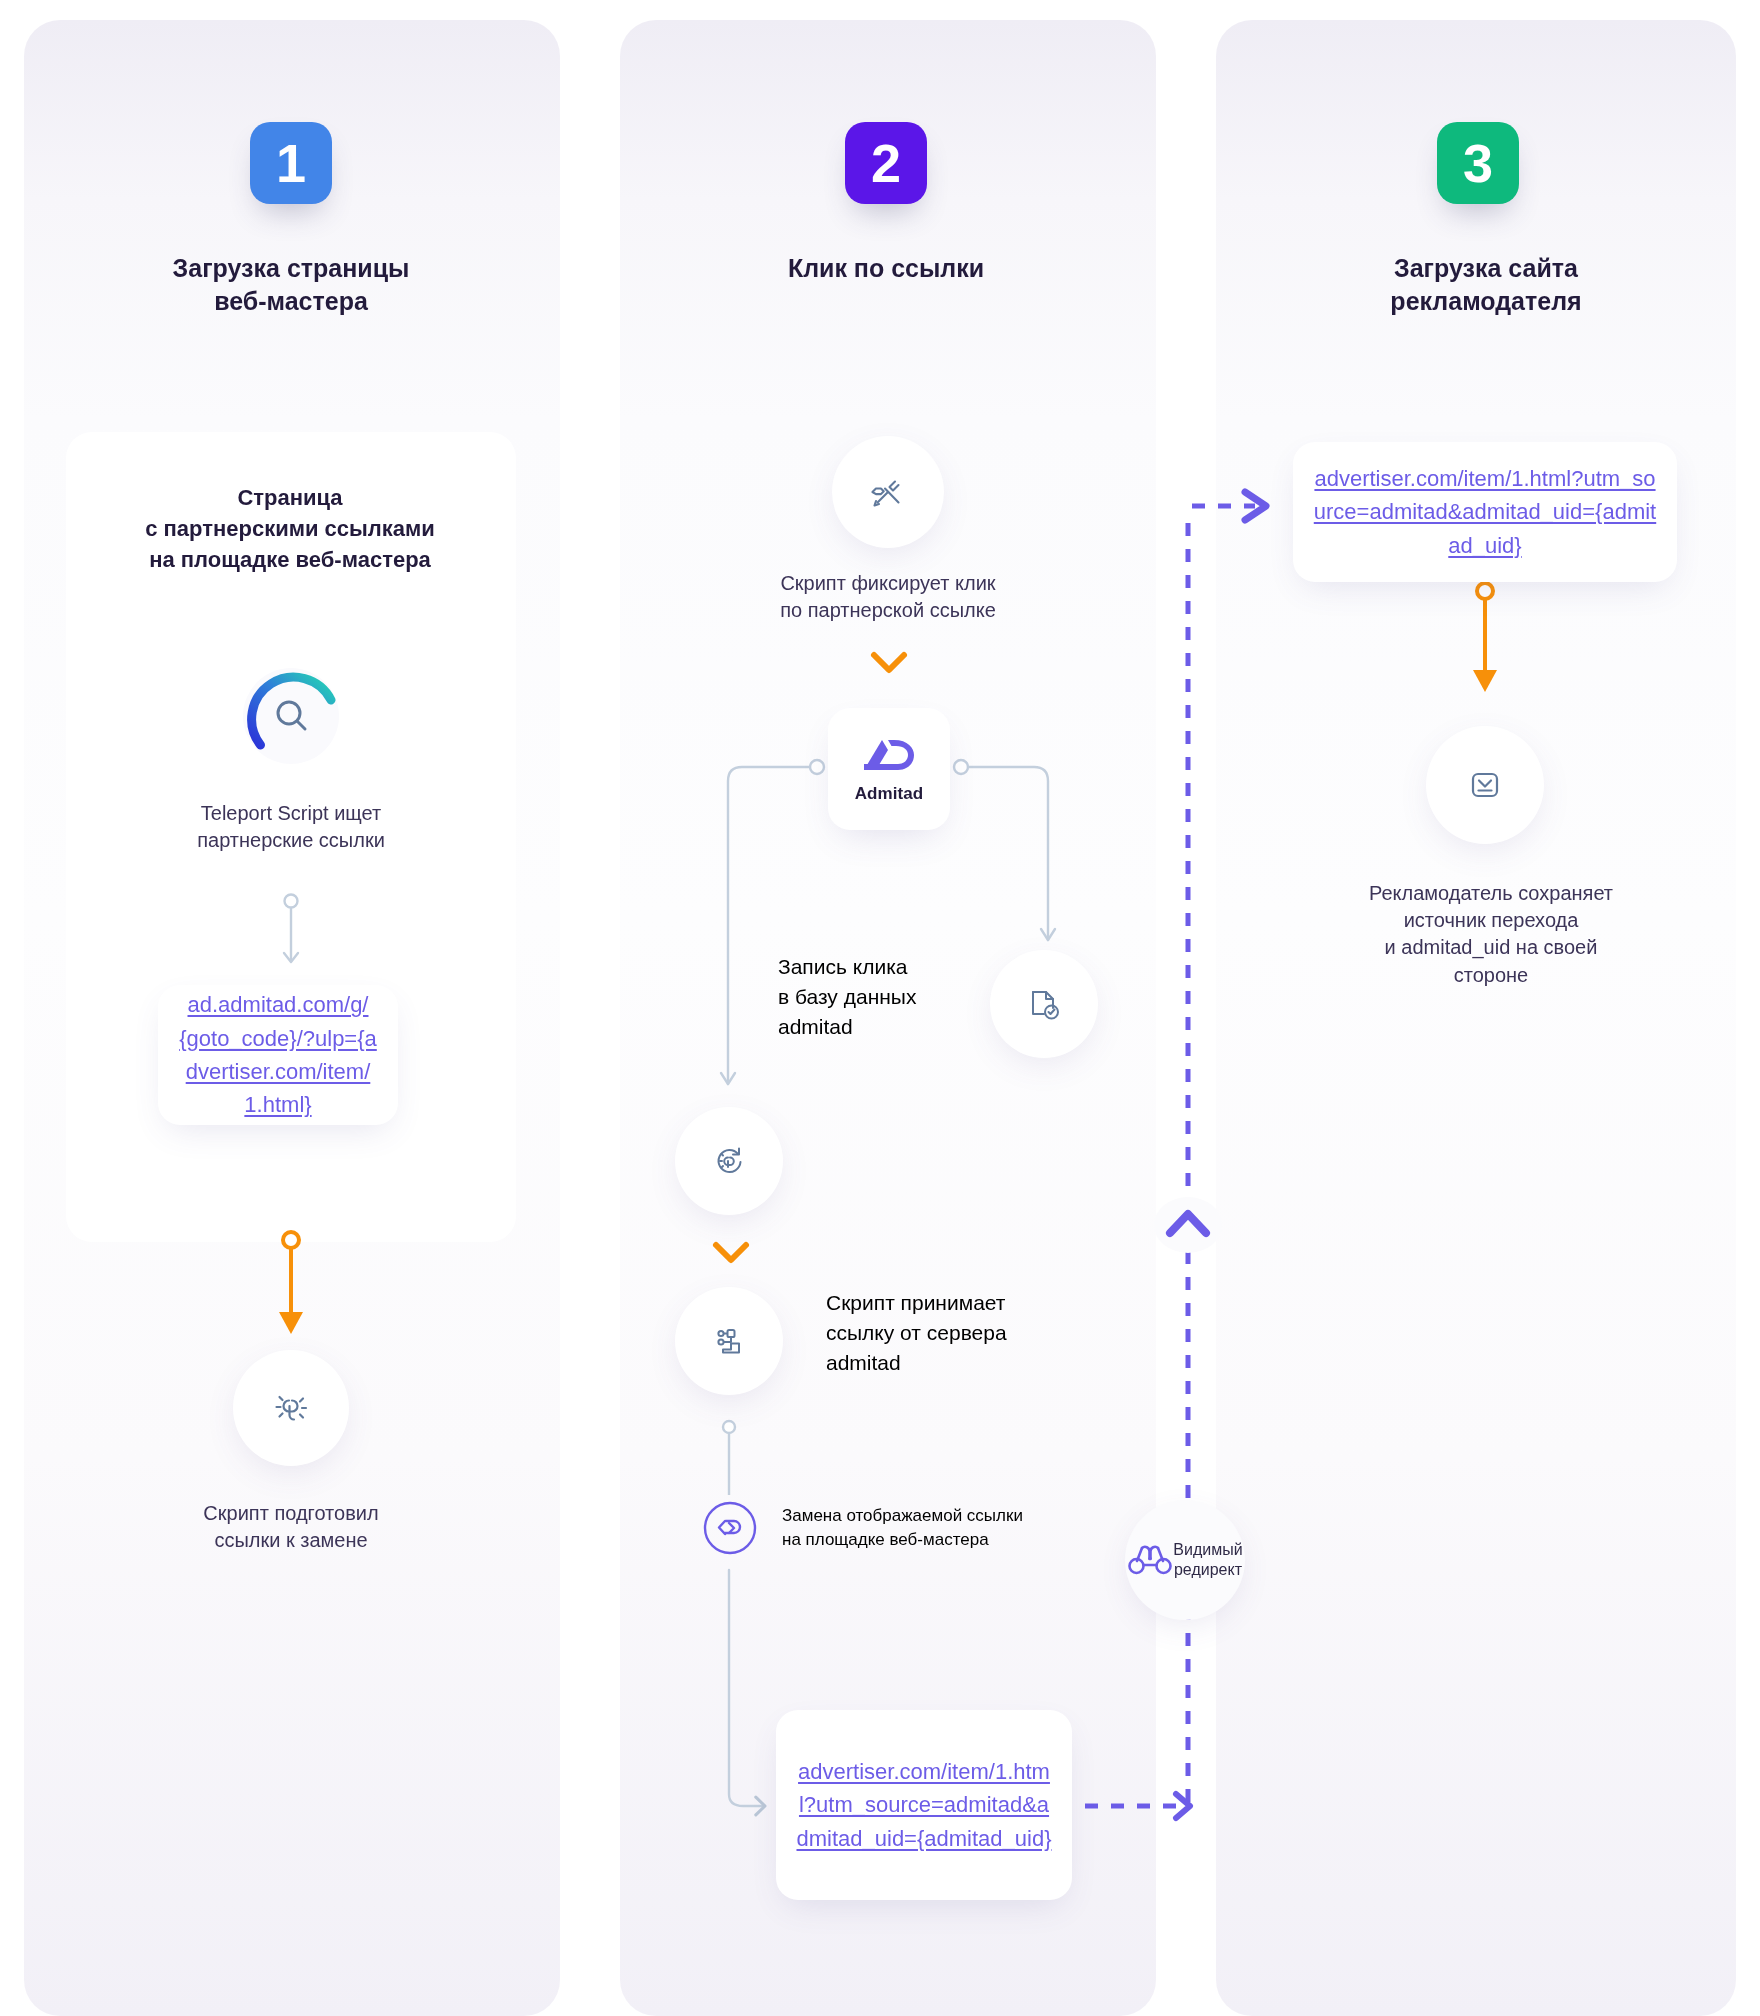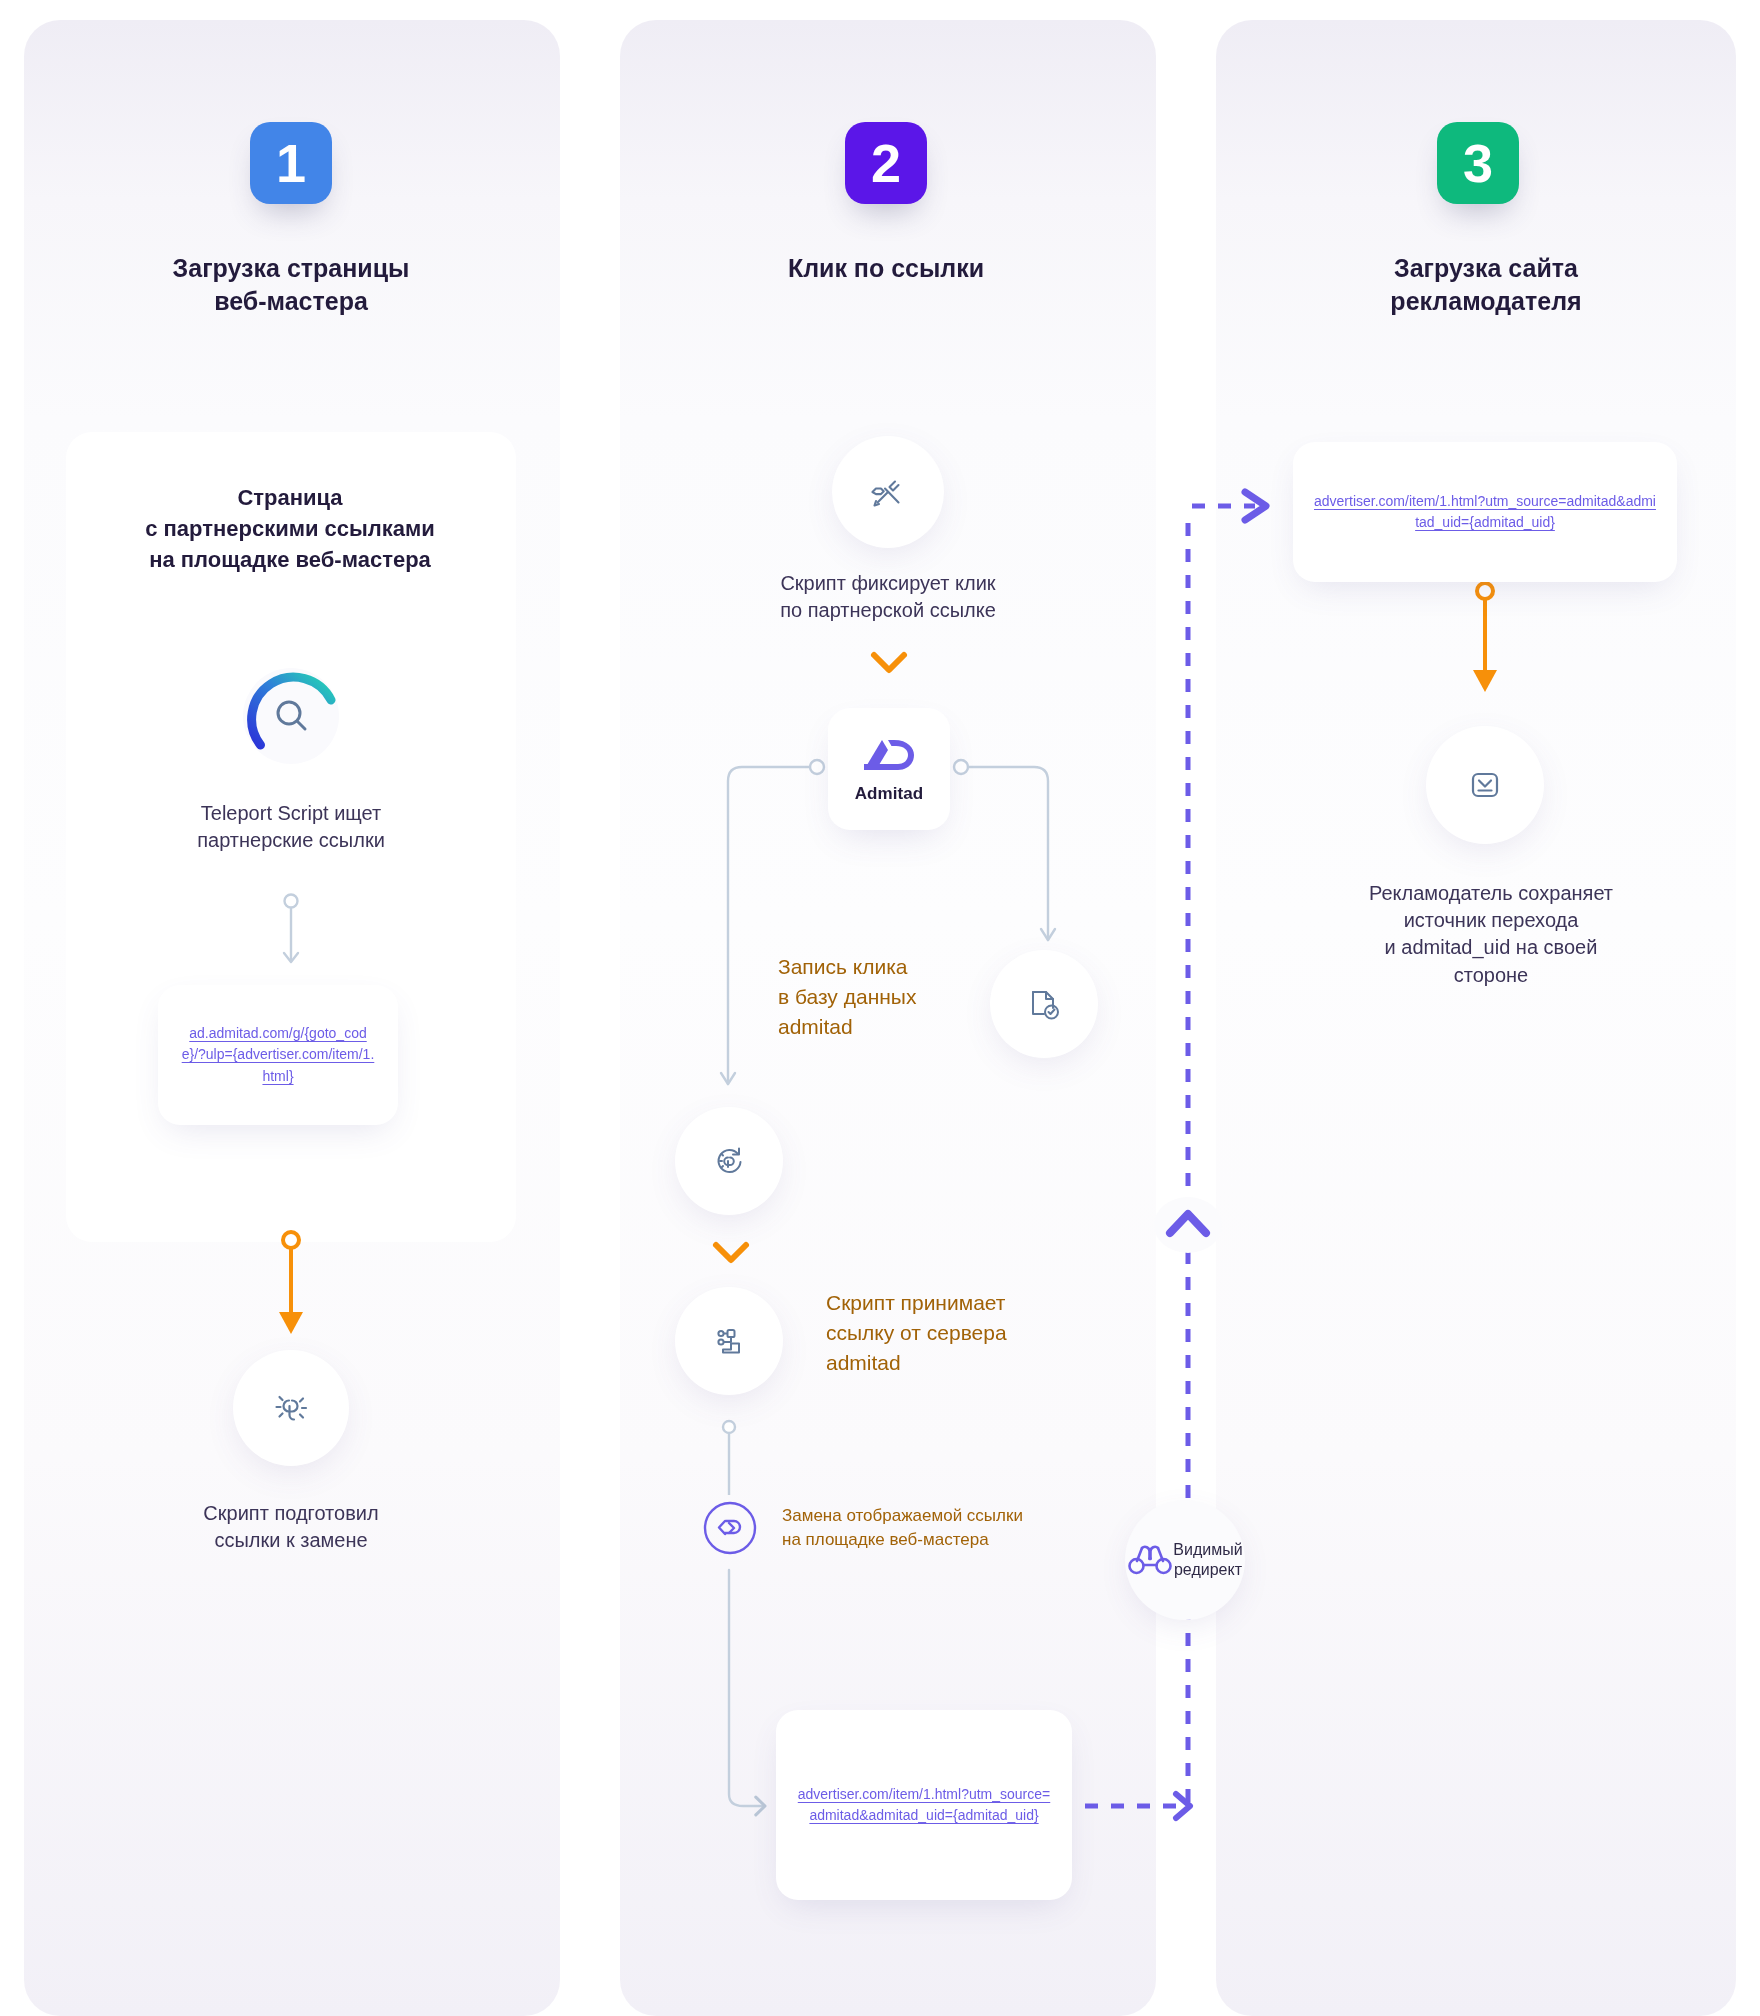--- a/index.html
+++ b/index.html
@@ -68,21 +68,21 @@
   .caption {
     position: absolute;
     text-align: center;
     font-size: 20px; line-height: 1.36;
     color: #3c3458;
   }
   .caption-left {
     position: absolute;
     text-align: left;
     font-size: 21px; line-height: 1.42;
-    color: #a16207;
+    color: #000000;
   }
 
   
   .icon-circle {
     position: absolute;
     border-radius: 50%;
     background: #ffffff;
     display: flex; align-items: center; justify-content: center;
     box-shadow: 0 10px 34px -6px rgba(90,80,150,.13);
   }
@@ -95,21 +95,21 @@
     display: flex; align-items: center; justify-content: center;
     padding: 22px 20px;
     box-shadow: 0 12px 34px -10px rgba(90,80,150,.16);
   }
   .url-box span {
     display: block;
     text-align: center;
     color: #6c5ce7;
     text-decoration: underline;
     text-underline-offset: 3px;
-    font-size: 14px;
+    font-size: 22px;
     line-height: 1.52;
     word-break: break-all;
   }
 
   
   #admitad-card {
     position: absolute;
     left: 828px; top: 708px;
     width: 122px; height: 122px;
     background: #ffffff;

